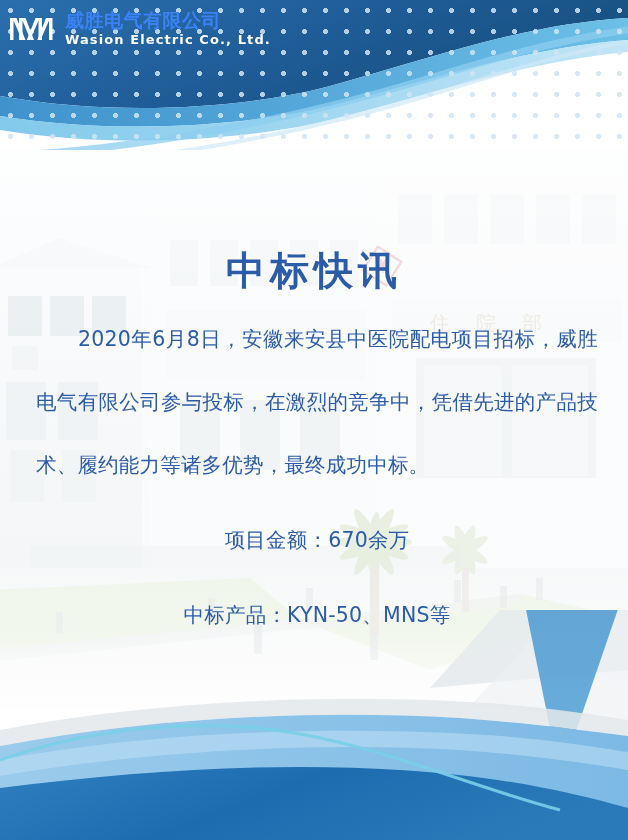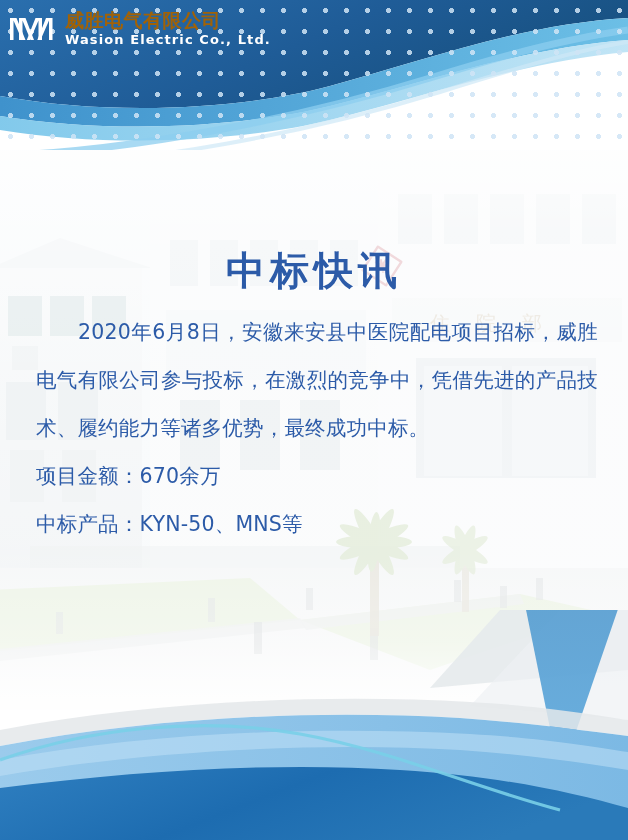--- a/index.html
+++ b/index.html
@@ -21,21 +21,21 @@
   .header-svg{position:absolute;left:0;top:0;}
 
   .logo-block{
     position:absolute;left:10px;top:11px;
     display:flex;align-items:center;gap:9px;
     z-index:6;
   }
   .logo-mark{width:46px;height:30px;display:block;}
   .logo-text{display:flex;flex-direction:column;justify-content:center;line-height:1;}
   .logo-cn{
-    color:#a16207;font-size:19px;font-weight:bold;letter-spacing:.5px;
+    color:#3b82f6;font-size:19px;font-weight:bold;letter-spacing:.5px;
     font-family:Liberation Sans, sans-serif;
     white-space:nowrap;
   }
   .logo-en{
     color:#ffffff;font-size:13px;font-weight:bold;letter-spacing:1.1px;
     margin-top:3px;white-space:nowrap;
     font-family:"DejaVu Sans","Liberation Sans",sans-serif;
   }
 
   
@@ -86,33 +86,34 @@
     color:#2c5ba8;
     font-size:39px;font-weight:bold;letter-spacing:5px;
     font-family:"DejaVu Sans","Liberation Sans",sans-serif;
     text-shadow:0 1px 2px rgba(255,255,255,.7);
   }
 
   .body-text{
     position:absolute;left:36px;top:296px;width:562px;
     color:#2c5ba8;
     font-size:20.5px;
-    line-height:48px;
+    line-height:63px;
     font-family:"DejaVu Sans","Liberation Sans",sans-serif;
     letter-spacing:.2px;
   }
   .para{
     text-indent:42px;
     margin:0;
     text-align:justify;
     text-justify:inter-ideograph;
   }
   .kv{
-    margin:0;
+    margin:12px;
     white-space:nowrap;
+    text-align:center;
   }
   .kv-2{margin-top:0;}
 
   
   .bottom-wrap{
     position:absolute;left:0;bottom:0;width:628px;height:230px;
     z-index:7;overflow:hidden;
   }
   .bottom-svg{position:absolute;left:0;top:0;}
 </style>

